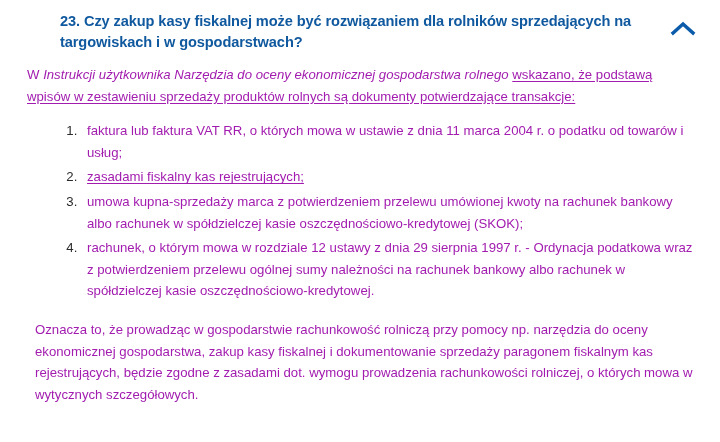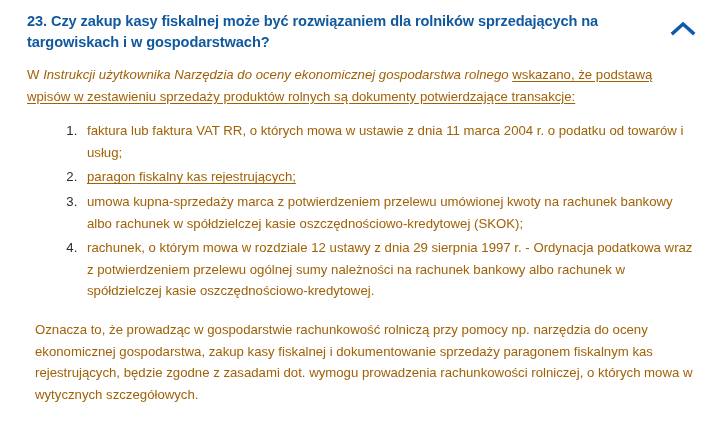--- a/index.html
+++ b/index.html
@@ -21,21 +21,21 @@
     height: 442px;
     box-sizing: border-box;
     padding: 0;
   }
 
   
   .faq-header {
     position: relative;
     display: flex;
     align-items: flex-start;
-    justify-content: space-between;
+    justify-content: flex-end;
     padding: 11px 18px 0 27px;
   }
 
   .faq-title {
     font-size: 14.6px;
     font-weight: bold;
     line-height: 20.5px;
     color: #10599f;
     letter-spacing: -0.1px;
     max-width: 610px;
@@ -51,21 +51,21 @@
     line-height: 0;
     flex: 0 0 auto;
   }
   .toggle-btn svg { display: block; }
 
   
   .faq-body {
     padding: 0 14px 0 27px;
     font-size: 13.2px;
     line-height: 21.6px;
-    color: #a16207;
+    color: #a21caf;
   }
 
   .intro-par {
     margin: 12px 0 0 0;
     max-width: 670px;
   }
   .closing-par {
     margin: 17px 0 0 8px;
     max-width: 668px;
   }
@@ -107,21 +107,21 @@
       </span>
     </button>
   </div>
 
   <div class="faq-body">
 
     <p class="intro-par"><span> W </span><span class="it">Instrukcji użytkownika Narzędzia do oceny ekonomicznej gospodarstwa rolnego</span><span> </span><span class="ul">wskazano, że podstawą wpisów w zestawieniu sprzedaży produktów rolnych są dokumenty potwierdzające transakcje:</span></p>
 
     <ol class="doc-list">
       <li><span>faktura lub faktura VAT RR, o których mowa w ustawie z dnia 11 marca 2004 r. o podatku od towarów i usług;</span></li>
-      <li><span class="ul">paragon fiskalny kas rejestrujących;</span></li>
+      <li><span class="ul">zasadami fiskalny kas rejestrujących;</span></li>
       <li><span>umowa kupna-sprzedaży marca z potwierdzeniem przelewu umówionej kwoty na rachunek bankowy albo rachunek w spółdzielczej kasie oszczędnościowo-kredytowej (SKOK);</span></li>
       <li><span>rachunek, o którym mowa w rozdziale 12 ustawy z dnia 29 sierpnia 1997 r. - Ordynacja podatkowa wraz z potwierdzeniem przelewu ogólnej sumy należności na rachunek bankowy albo rachunek w spółdzielczej kasie oszczędnościowo-kredytowej.</span></li>
     </ol>
 
     <p class="closing-par">Oznacza to, że prowadząc w gospodarstwie rachunkowość rolniczą przy pomocy np. narzędzia do oceny ekonomicznej gospodarstwa, zakup kasy fiskalnej i dokumentowanie sprzedaży paragonem fiskalnym kas rejestrujących, będzie zgodne z zasadami dot. wymogu prowadzenia rachunkowości rolniczej, o których mowa w wytycznych szczegółowych.</p>
 
   </div>
 </div>
 
 </body></html>

